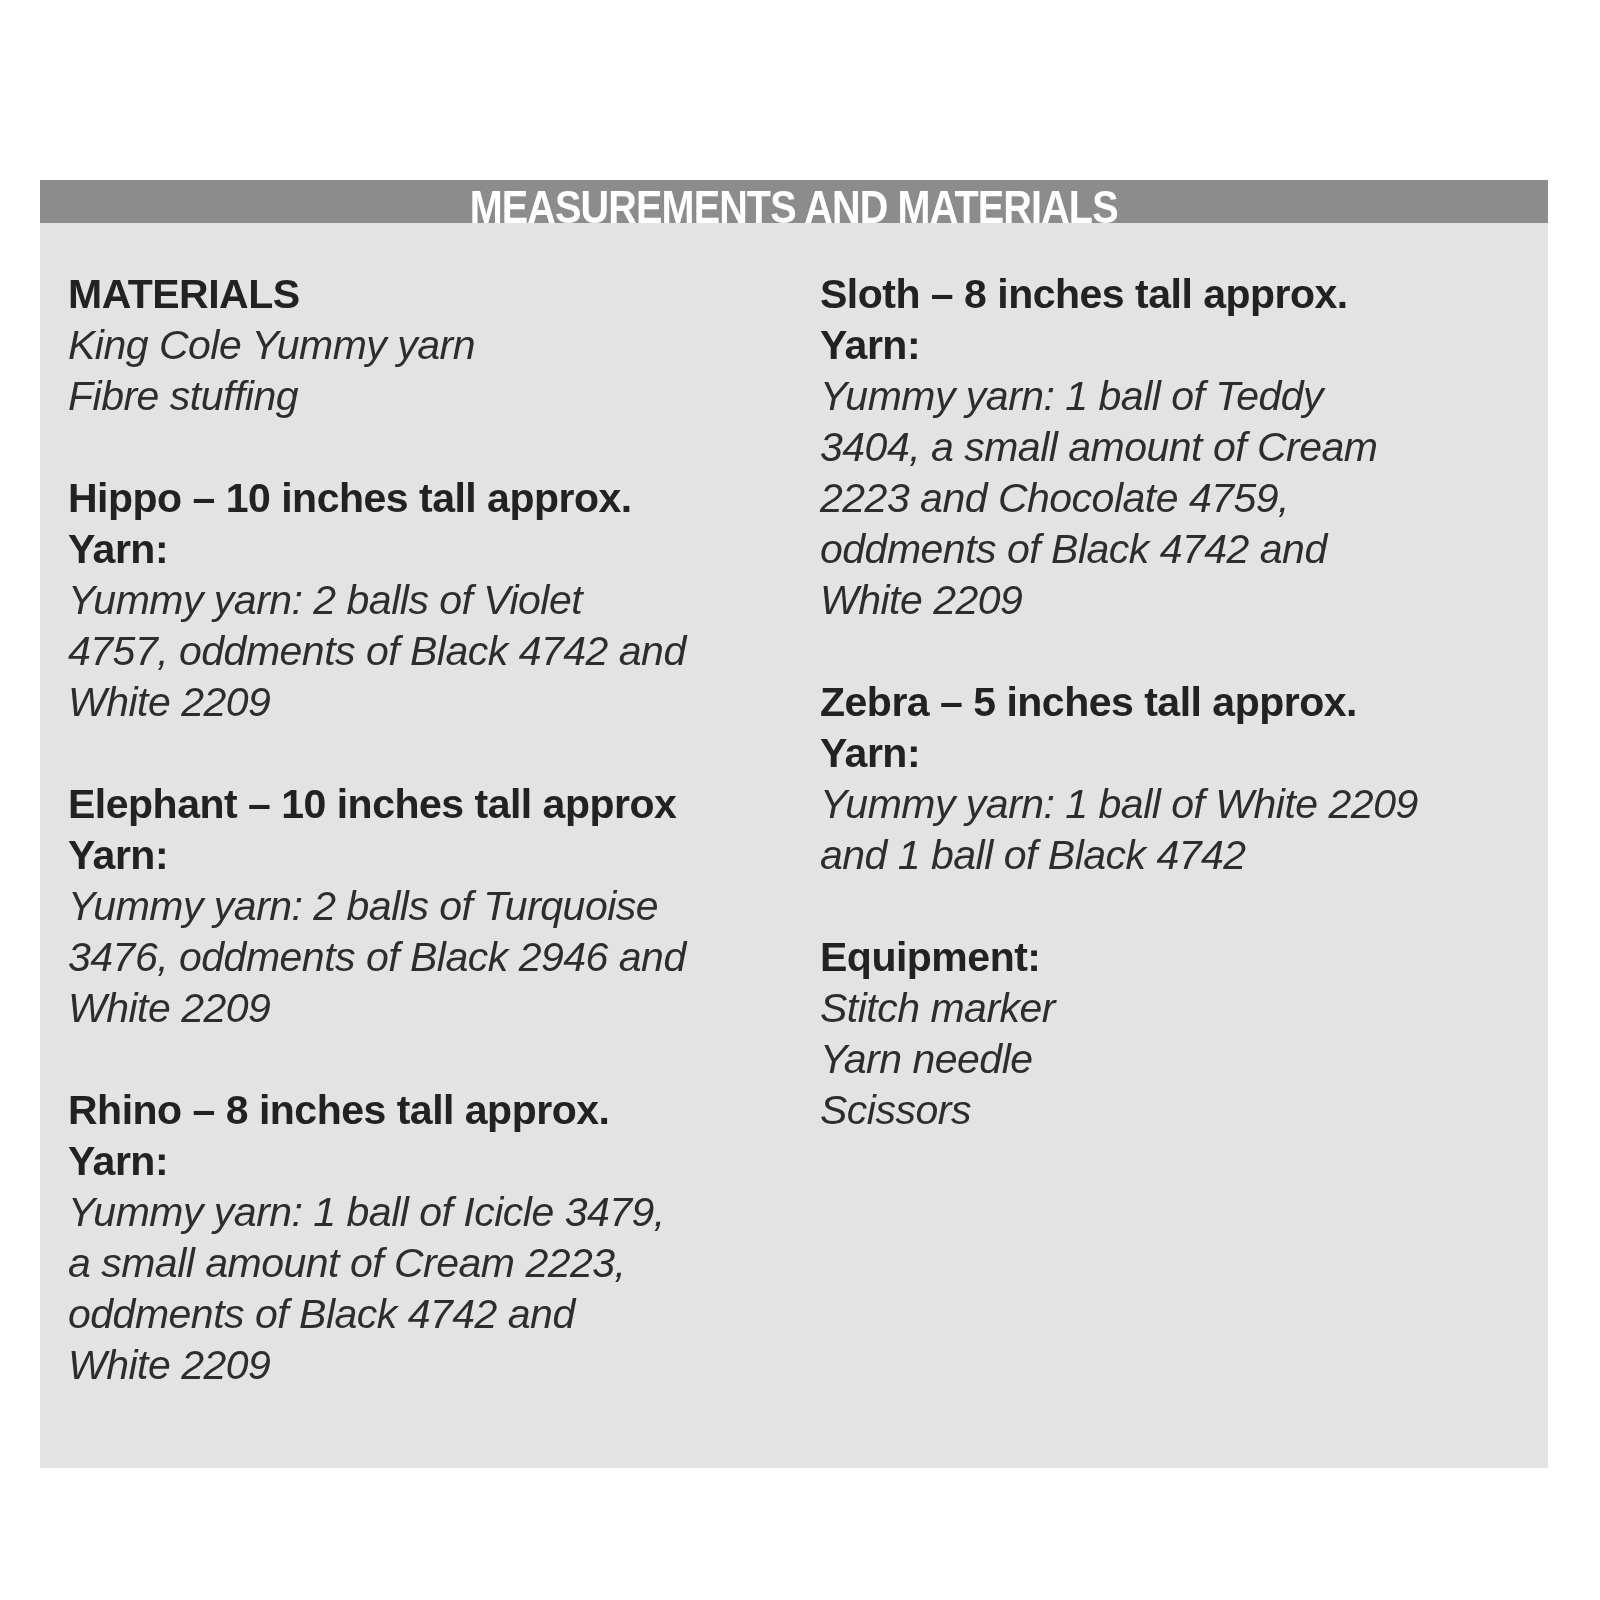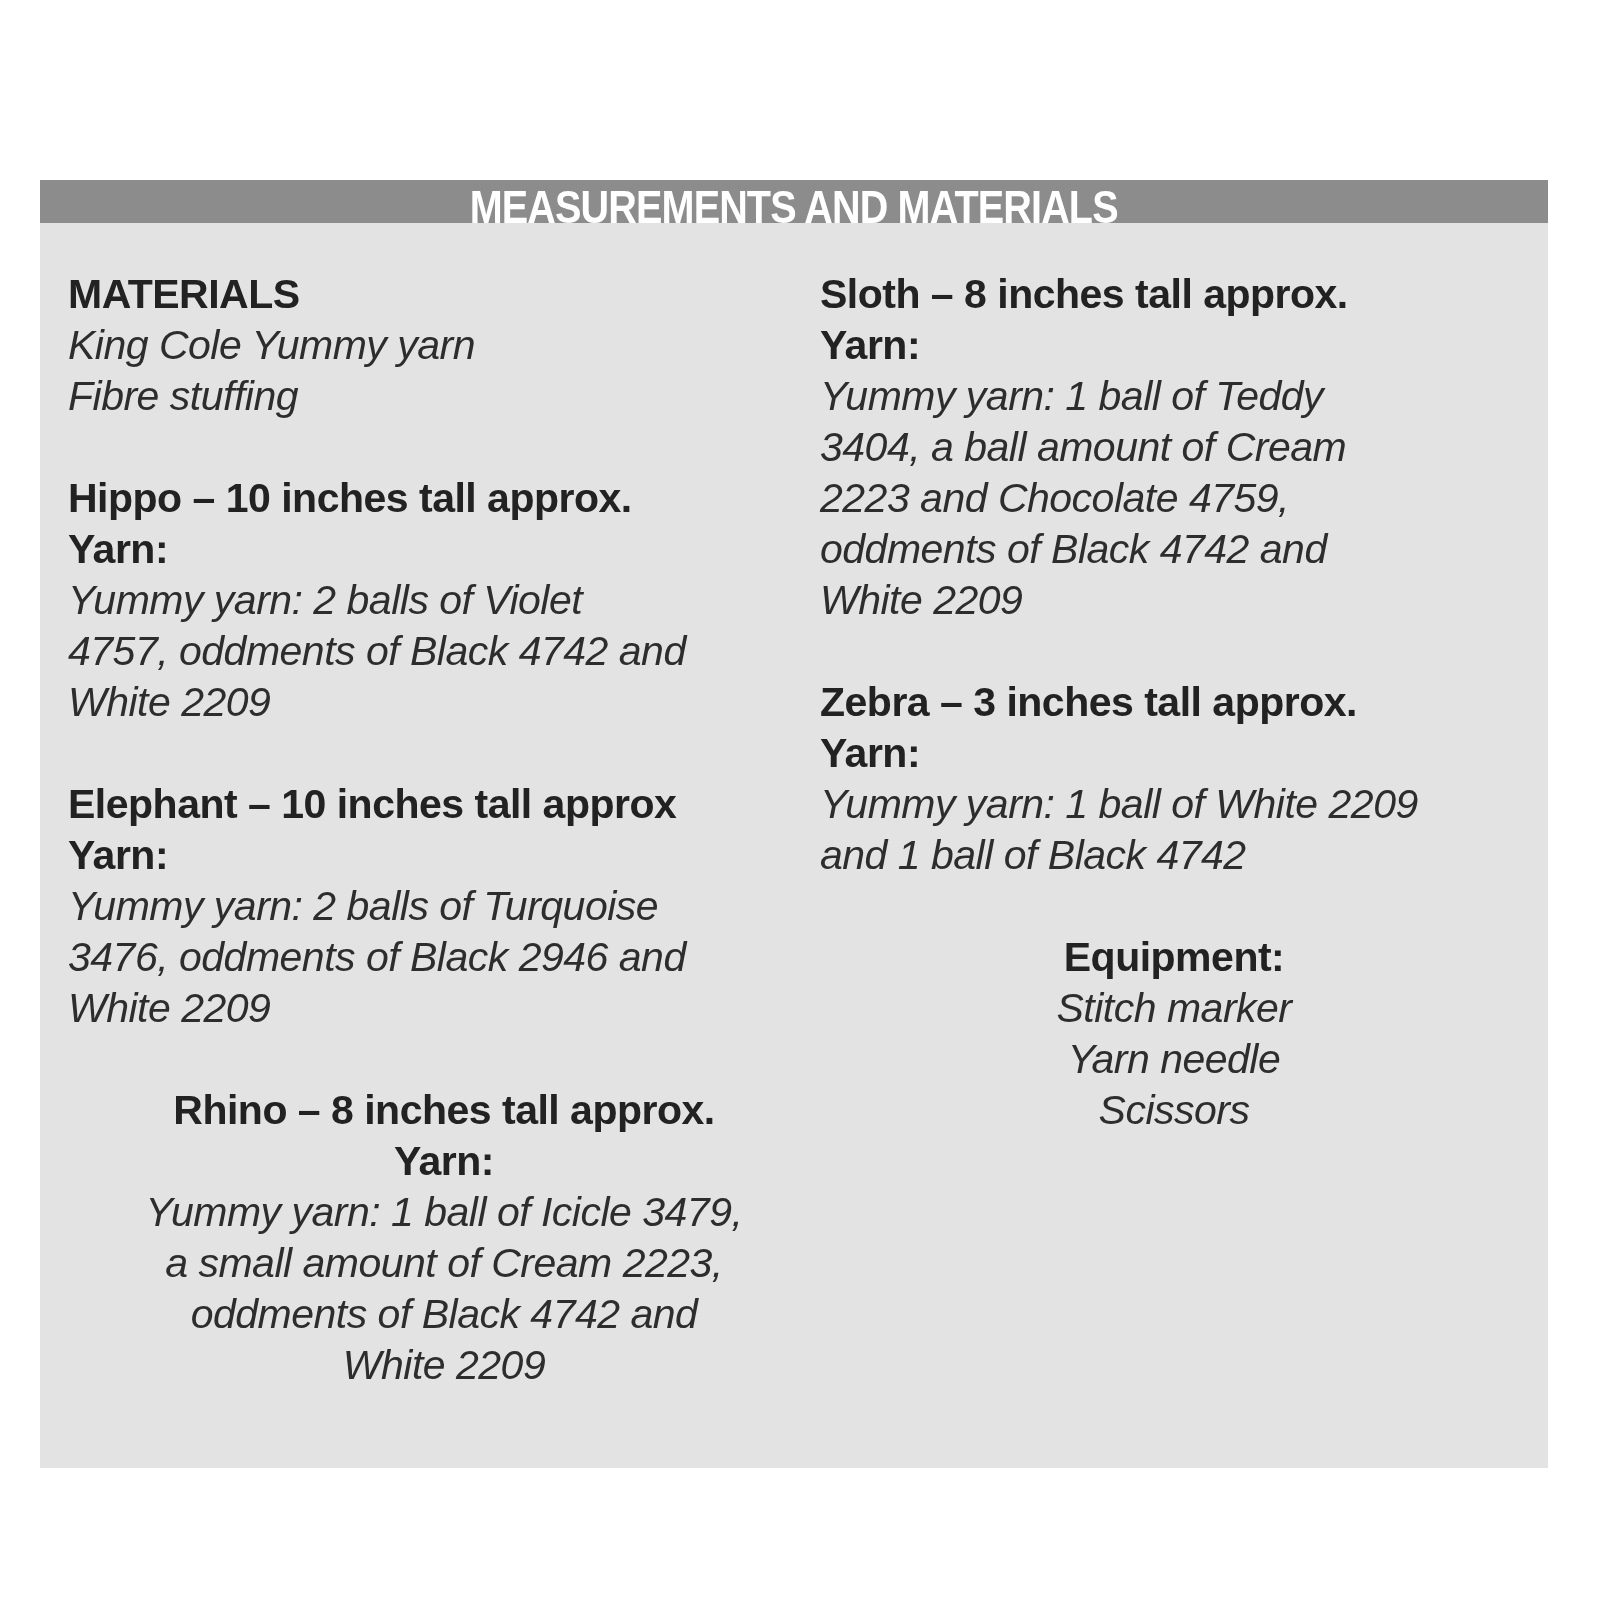--- a/index.html
+++ b/index.html
@@ -49,21 +49,21 @@
     padding: 46px 20px 0 28px;
     display: flex;
     color: #2d2d2d;
     font-size: 41px;
     line-height: 51px;
     letter-spacing: -0.5px;
   }
   .col-left { width: 752px; flex: 0 0 auto; }
   .col-right { flex: 1 1 auto; }
   .section { margin: 0 0 51px 0; }
-  .section:last-child { margin-bottom: 0; text-align: center; }
+  .section:last-child { margin-bottom: 0; }
   .h { font-weight: bold; color: #222222; }
   .ln { font-weight: normal; font-style: italic; }
 </style>
 </head>
 <body>
 
 <div class="page">
 
   <div class="title-bar">
     <span class="title-text">MEASUREMENTS AND MATERIALS</span>
@@ -105,28 +105,28 @@
       </div>
 
     </div>
 
     <div class="col-right">
 
       <div class="section">
         <div class="h">Sloth – 8 inches tall approx.</div>
         <div class="h">Yarn:</div>
         <div class="ln">Yummy yarn: 1 ball of Teddy</div>
-        <div class="ln">3404, a ball amount of Cream</div>
+        <div class="ln">3404, a small amount of Cream</div>
         <div class="ln">2223 and Chocolate 4759,</div>
         <div class="ln">oddments of Black 4742 and</div>
         <div class="ln">White 2209</div>
       </div>
 
       <div class="section">
-        <div class="h">Zebra – 3 inches tall approx.</div>
+        <div class="h">Zebra – 5 inches tall approx.</div>
         <div class="h">Yarn:</div>
         <div class="ln">Yummy yarn: 1 ball of White 2209</div>
         <div class="ln">and 1 ball of Black 4742</div>
       </div>
 
       <div class="section">
         <div class="h">Equipment:</div>
         <div class="ln">Stitch marker</div>
         <div class="ln">Yarn needle</div>
         <div class="ln">Scissors</div>

